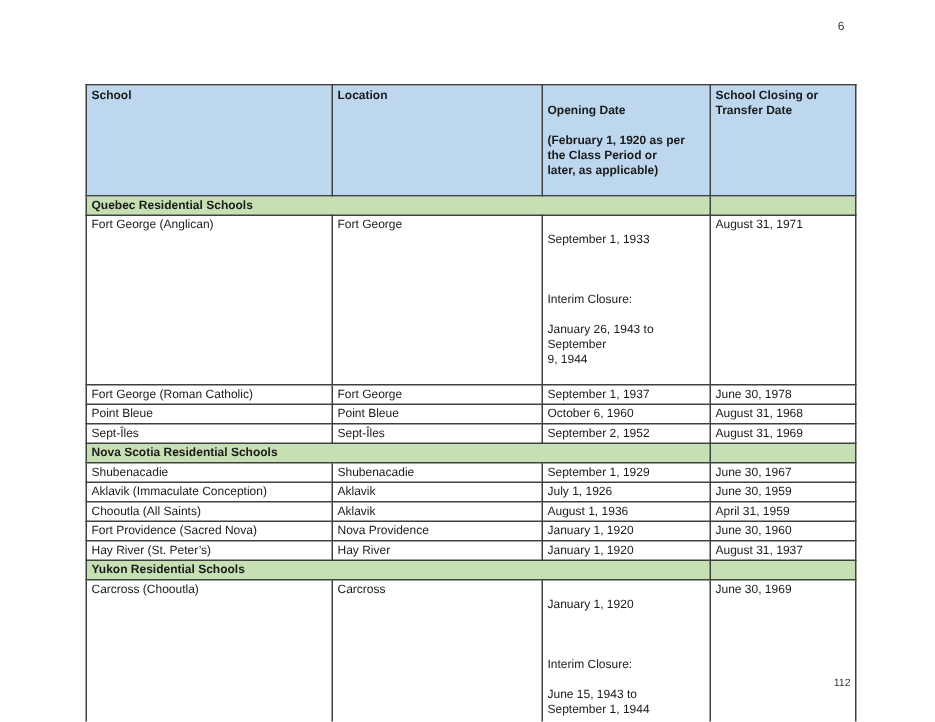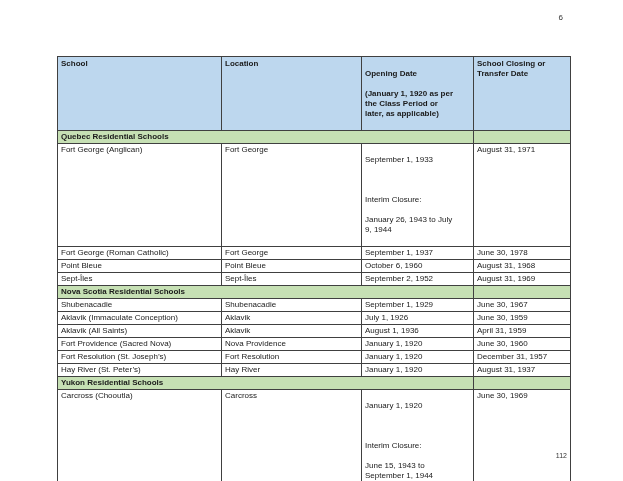--- a/index.html
+++ b/index.html
@@ -44,41 +44,41 @@
       <col class="col-location">
       <col class="col-opening">
       <col class="col-closing">
   </colgroup>
   <tbody>
     <tr class="head">
       <td>School</td>
       <td>Location</td>
       <td>
         <div>Opening Date</div>
-        <div>(January 1, 1920 as per
+        <div>(February 1, 1920 as per
 the Class Period or
 later, as applicable)</div>
       </td>
       <td>School Closing or
 Transfer Date</td>
     </tr>
 
     <tr class="section">
       <td colspan="3">Quebec Residential Schools</td>
       <td></td>
     </tr>
 
     <tr class="data">
       <td>Fort George (Anglican)</td>
       <td>Fort George</td>
       <td>
         <div>September 1, 1933</div>
         <div class="gap"></div>
         <div class="b">Interim Closure:</div>
-        <div>January 26, 1943 to July
+        <div>January 26, 1943 to September
 9, 1944</div>
       </td>
       <td>August 31, 1971</td>
     </tr>
 
     <tr class="data">
       <td>Fort George (Roman Catholic)</td>
       <td>Fort George</td>
       <td>September 1, 1937</td>
       <td>June 30, 1978</td>
@@ -112,39 +112,33 @@
 
 
     <tr class="data">
       <td>Aklavik (Immaculate Conception)</td>
       <td>Aklavik</td>
       <td>July 1, 1926</td>
       <td>June 30, 1959</td>
     </tr>
 
     <tr class="data">
-      <td>Aklavik (All Saints)</td>
+      <td>Chooutla (All Saints)</td>
       <td>Aklavik</td>
       <td>August 1, 1936</td>
       <td>April 31, 1959</td>
     </tr>
 
     <tr class="data">
       <td>Fort Providence (Sacred Nova)</td>
       <td>Nova Providence</td>
       <td>January 1, 1920</td>
       <td>June 30, 1960</td>
     </tr>
 
-    <tr class="data">
-      <td>Fort Resolution (St. Joseph’s)</td>
-      <td>Fort Resolution</td>
-      <td>January 1, 1920</td>
-      <td>December 31, 1957</td>
-    </tr>
 
     <tr class="data">
       <td>Hay River (St. Peter’s)</td>
       <td>Hay River</td>
       <td>January 1, 1920</td>
       <td>August 31, 1937</td>
     </tr>
 
     <tr class="section">
       <td colspan="3">Yukon Residential Schools</td>

